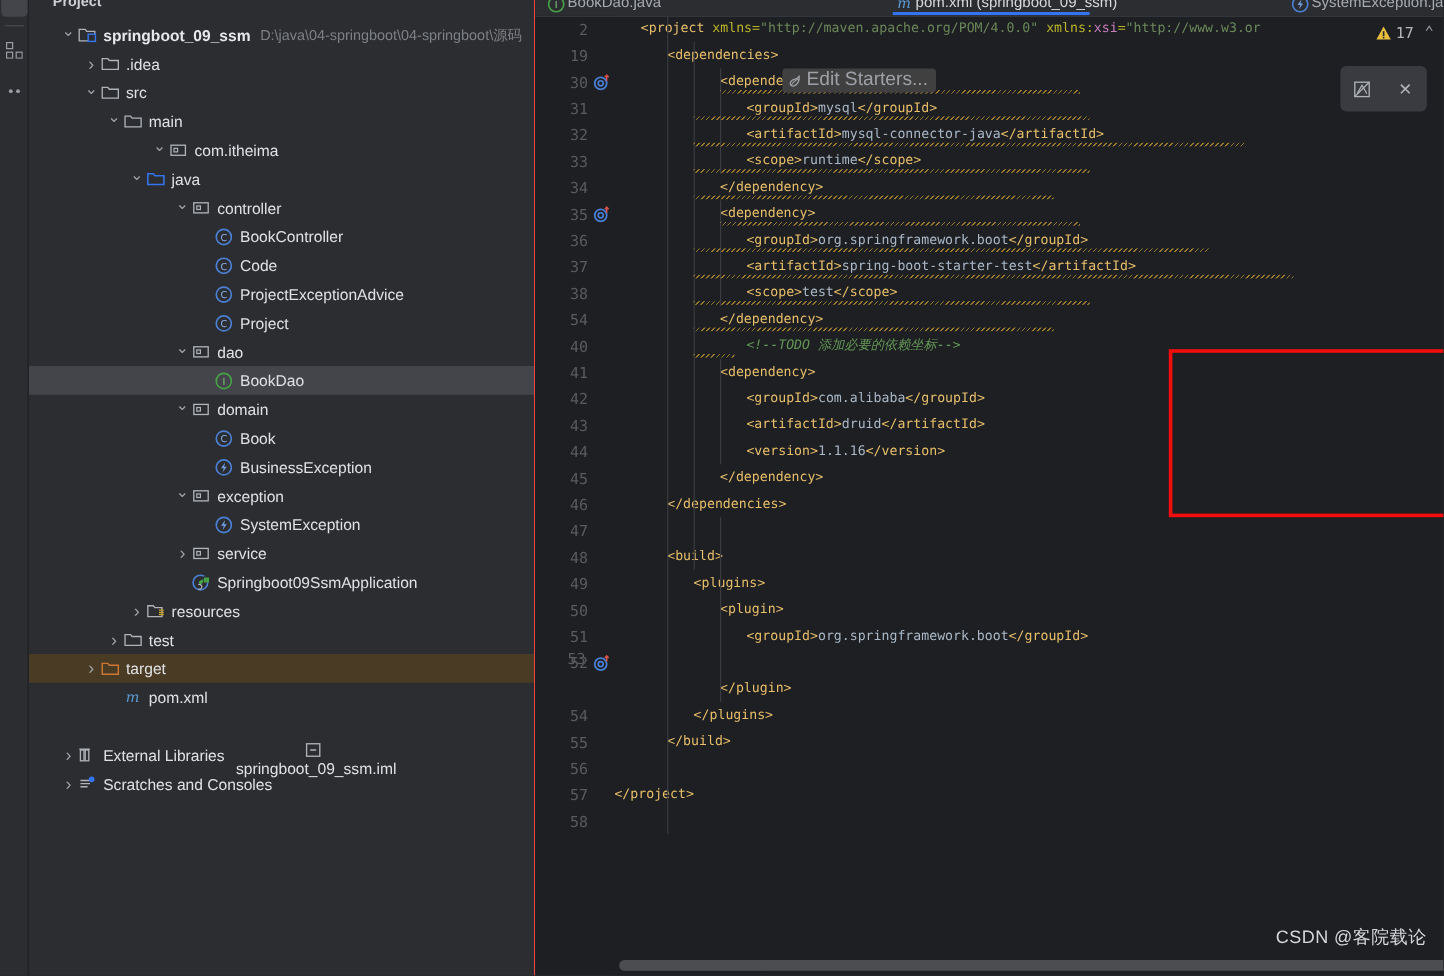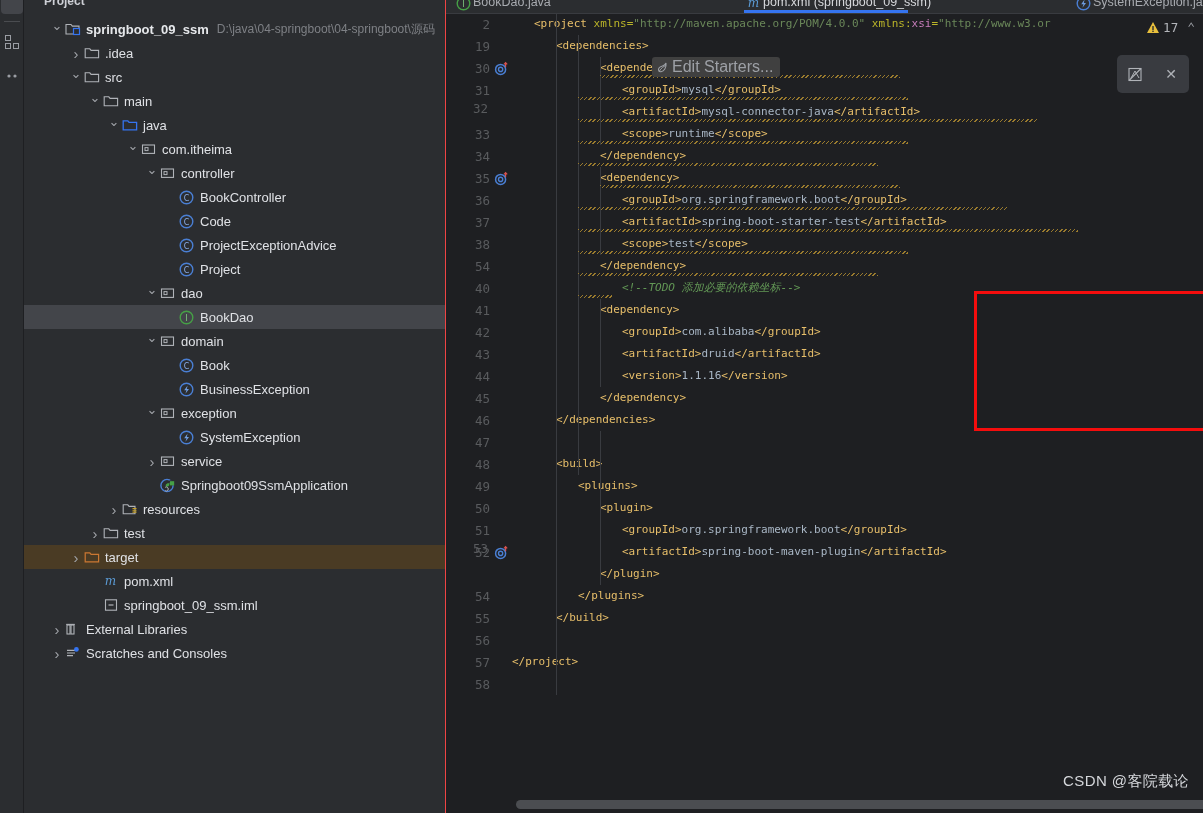--- a/index.html
+++ b/index.html
@@ -221,38 +221,38 @@
         </div>
         <div class="row" style="padding-left: 64px;">
           <span class="arrow down"></span>
           <span class="ico">
             <svg width="16" height="14" viewBox="0 0 16 14">
         <path d="M1.2 2.8h4.6l1.3 1.6H14.6v7.4H1.2z" fill="none" stroke="#b0b3b8" stroke-width="1.1"></path>
       </svg>
           </span>
           <span class="lbl">main</span>
         </div>
-        <div class="row" style="padding-left: 83px;">
-          <span class="arrow down"></span>
-          <span class="ico">
-            <svg width="16" height="14" viewBox="0 0 16 14">
-        <path d="M1.2 2.8h4.6l1.3 1.6H14.6v7.4H1.2z" fill="none" stroke="#3574f0" stroke-width="1.3"></path>
-      </svg>
-          </span>
-          <span class="lbl">java</span>
-        </div>
         <div class="row" style="padding-left: 102px;">
           <span class="arrow down"></span>
           <span class="ico">
             <svg width="16" height="14" viewBox="0 0 16 14">
         <rect x="1.5" y="3" width="12" height="8.4" fill="none" stroke="#b0b3b8" stroke-width="1.1"></rect>
         <rect x="4" y="5.6" width="3" height="3" fill="none" stroke="#b0b3b8" stroke-width="1"></rect>
       </svg>
           </span>
           <span class="lbl">com.itheima</span>
+        </div>
+        <div class="row" style="padding-left: 83px;">
+          <span class="arrow down"></span>
+          <span class="ico">
+            <svg width="16" height="14" viewBox="0 0 16 14">
+        <path d="M1.2 2.8h4.6l1.3 1.6H14.6v7.4H1.2z" fill="none" stroke="#3574f0" stroke-width="1.3"></path>
+      </svg>
+          </span>
+          <span class="lbl">java</span>
         </div>
         <div class="row" style="padding-left: 121px;">
           <span class="arrow down"></span>
           <span class="ico">
             <svg width="16" height="14" viewBox="0 0 16 14">
         <rect x="1.5" y="3" width="12" height="8.4" fill="none" stroke="#b0b3b8" stroke-width="1.1"></rect>
         <rect x="4" y="5.6" width="3" height="3" fill="none" stroke="#b0b3b8" stroke-width="1"></rect>
       </svg>
           </span>
           <span class="lbl">controller</span>
@@ -420,21 +420,21 @@
         </div>
         <div class="row" style="padding-left: 64px;">
           <span class="arrow"></span>
           <span class="ico">
             <svg width="15" height="14" viewBox="0 0 15 14">
         <text x="7.5" y="11" font-size="12" fill="#5b9bd5" text-anchor="middle" font-style="italic" font-family="DejaVu Serif, serif">m</text>
       </svg>
           </span>
           <span class="lbl">pom.xml</span>
         </div>
-        <div class="row" style="padding-left: 64px;">
+        <div class="row" style="padding-left: 64px; flex-direction: column;">
           <span class="arrow"></span>
           <span class="ico">
             <svg width="14" height="14" viewBox="0 0 14 14">
         <rect x="1.5" y="1.8" width="11" height="10.4" fill="none" stroke="#b0b3b8" stroke-width="1.1"></rect>
         <path d="M4.5 7h5" stroke="#b0b3b8" stroke-width="1.2"></path>
       </svg>
           </span>
           <span class="lbl">springboot_09_ssm.iml</span>
         </div>
         <div class="row" style="padding-left: 26px;">
@@ -504,21 +504,21 @@
       <circle cx="6.6" cy="8.4" r="5" fill="none" stroke="#4a7fd4" stroke-width="1.5"></circle>
       <circle cx="6.6" cy="8.4" r="2.1" fill="none" stroke="#4a7fd4" stroke-width="1.4"></circle>
       <path d="M11.6 6.2V1.6M10 3.3l1.6-1.7L13.2 3.3" stroke="#d9534f" stroke-width="1.2" fill="none"></path>
     </svg>
             </span>
           </div>
           <div class="gutter-line" style="top: 66px;">
             <span class="gutter-num">31</span>
             <span class="gutter-icon"></span>
           </div>
-          <div class="gutter-line" style="top: 88px; flex-direction: column;">
+          <div class="gutter-line" style="top: 88px;">
             <span class="gutter-num">32</span>
             <span class="gutter-icon"></span>
           </div>
           <div class="gutter-line" style="top: 110px;">
             <span class="gutter-num">33</span>
             <span class="gutter-icon"></span>
           </div>
           <div class="gutter-line" style="top: 132px;">
             <span class="gutter-num">34</span>
             <span class="gutter-icon"></span>
@@ -650,21 +650,20 @@
           <div class="cl" style="top: 308px; padding-left: 110px;"><span class="tagc">&lt;groupId&gt;</span><span class="textc">com.alibaba</span><span class="tagc">&lt;/groupId&gt;</span></div>
           <div class="cl" style="top: 330px; padding-left: 110px;"><span class="tagc">&lt;artifactId&gt;</span><span class="textc">druid</span><span class="tagc">&lt;/artifactId&gt;</span></div>
           <div class="cl" style="top: 352px; padding-left: 110px;"><span class="tagc">&lt;version&gt;</span><span class="textc">1.1.16</span><span class="tagc">&lt;/version&gt;</span></div>
           <div class="cl" style="top: 374px; padding-left: 88px;"><span class="tagc">&lt;/dependency&gt;</span></div>
           <div class="cl" style="top: 396px; padding-left: 44px;"><span class="tagc">&lt;/dependencies&gt;</span></div>
           <div class="cl" style="top: 418px; padding-left: 0px;"></div>
           <div class="cl" style="top: 440px; padding-left: 44px;"><span class="tagc">&lt;build&gt;</span></div>
           <div class="cl" style="top: 462px; padding-left: 66px;"><span class="tagc">&lt;plugins&gt;</span></div>
           <div class="cl" style="top: 484px; padding-left: 88px;"><span class="tagc">&lt;plugin&gt;</span></div>
           <div class="cl" style="top: 506px; padding-left: 110px;"><span class="tagc">&lt;groupId&gt;</span><span class="textc">org.springframework.boot</span><span class="tagc">&lt;/groupId&gt;</span></div>
-          <div class="cl" style="top: 528px; padding-left: 110px;"><span class="tagc">&lt;artifactId&gt;</span><span class="textc">spring-boot-maven-plugin</span><span class="tagc">&lt;/artifactId&gt;</span></div>
           <div class="cl" style="top: 550px; padding-left: 88px;"><span class="tagc">&lt;/plugin&gt;</span></div>
           <div class="cl" style="top: 572px; padding-left: 66px;"><span class="tagc">&lt;/plugins&gt;</span></div>
           <div class="cl" style="top: 594px; padding-left: 44px;"><span class="tagc">&lt;/build&gt;</span></div>
           <div class="cl" style="top: 616px; padding-left: 0px;"></div>
           <div class="cl" style="top: 638px; padding-left: 0px;"><span class="tagc">&lt;/project&gt;</span></div>
           <div class="cl" style="top: 660px; padding-left: 0px;"></div>
           <div class="indentline" style="left: 44px; top: 0px; height: 682px;"></div>
           <div class="indentline" style="left: 66px; top: 22px; height: 440px;"></div>
           <div class="indentline" style="left: 88px; top: 44px; height: 88px;"></div>
           <div class="indentline" style="left: 88px; top: 154px; height: 88px;"></div>

